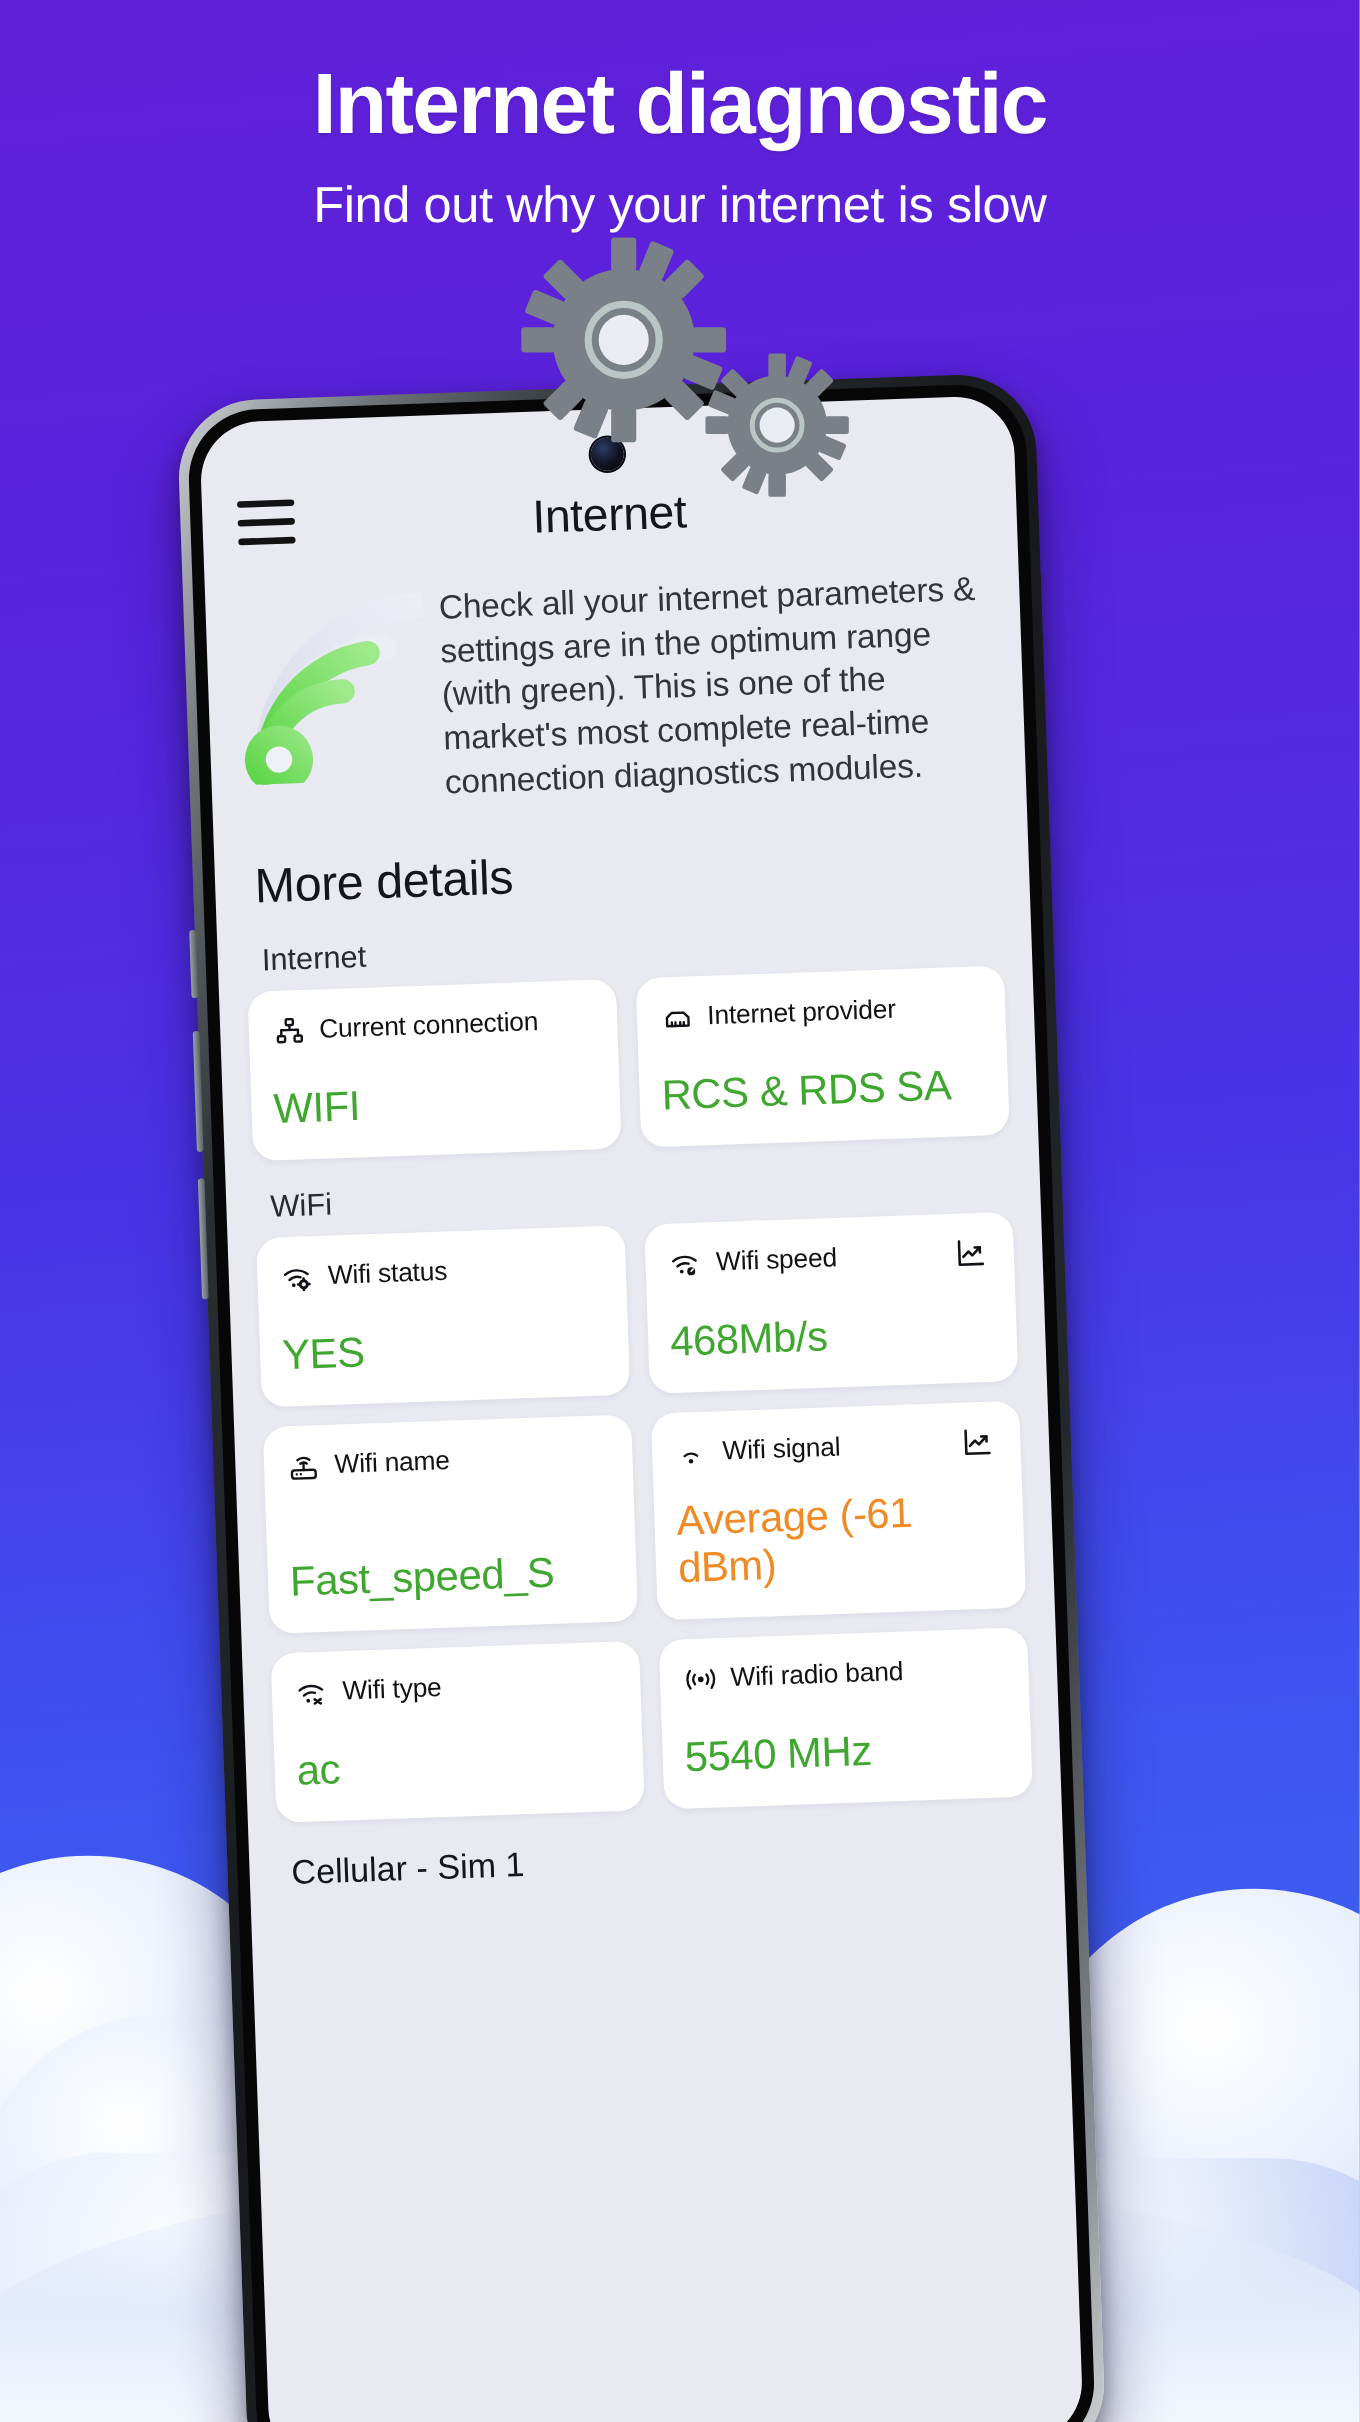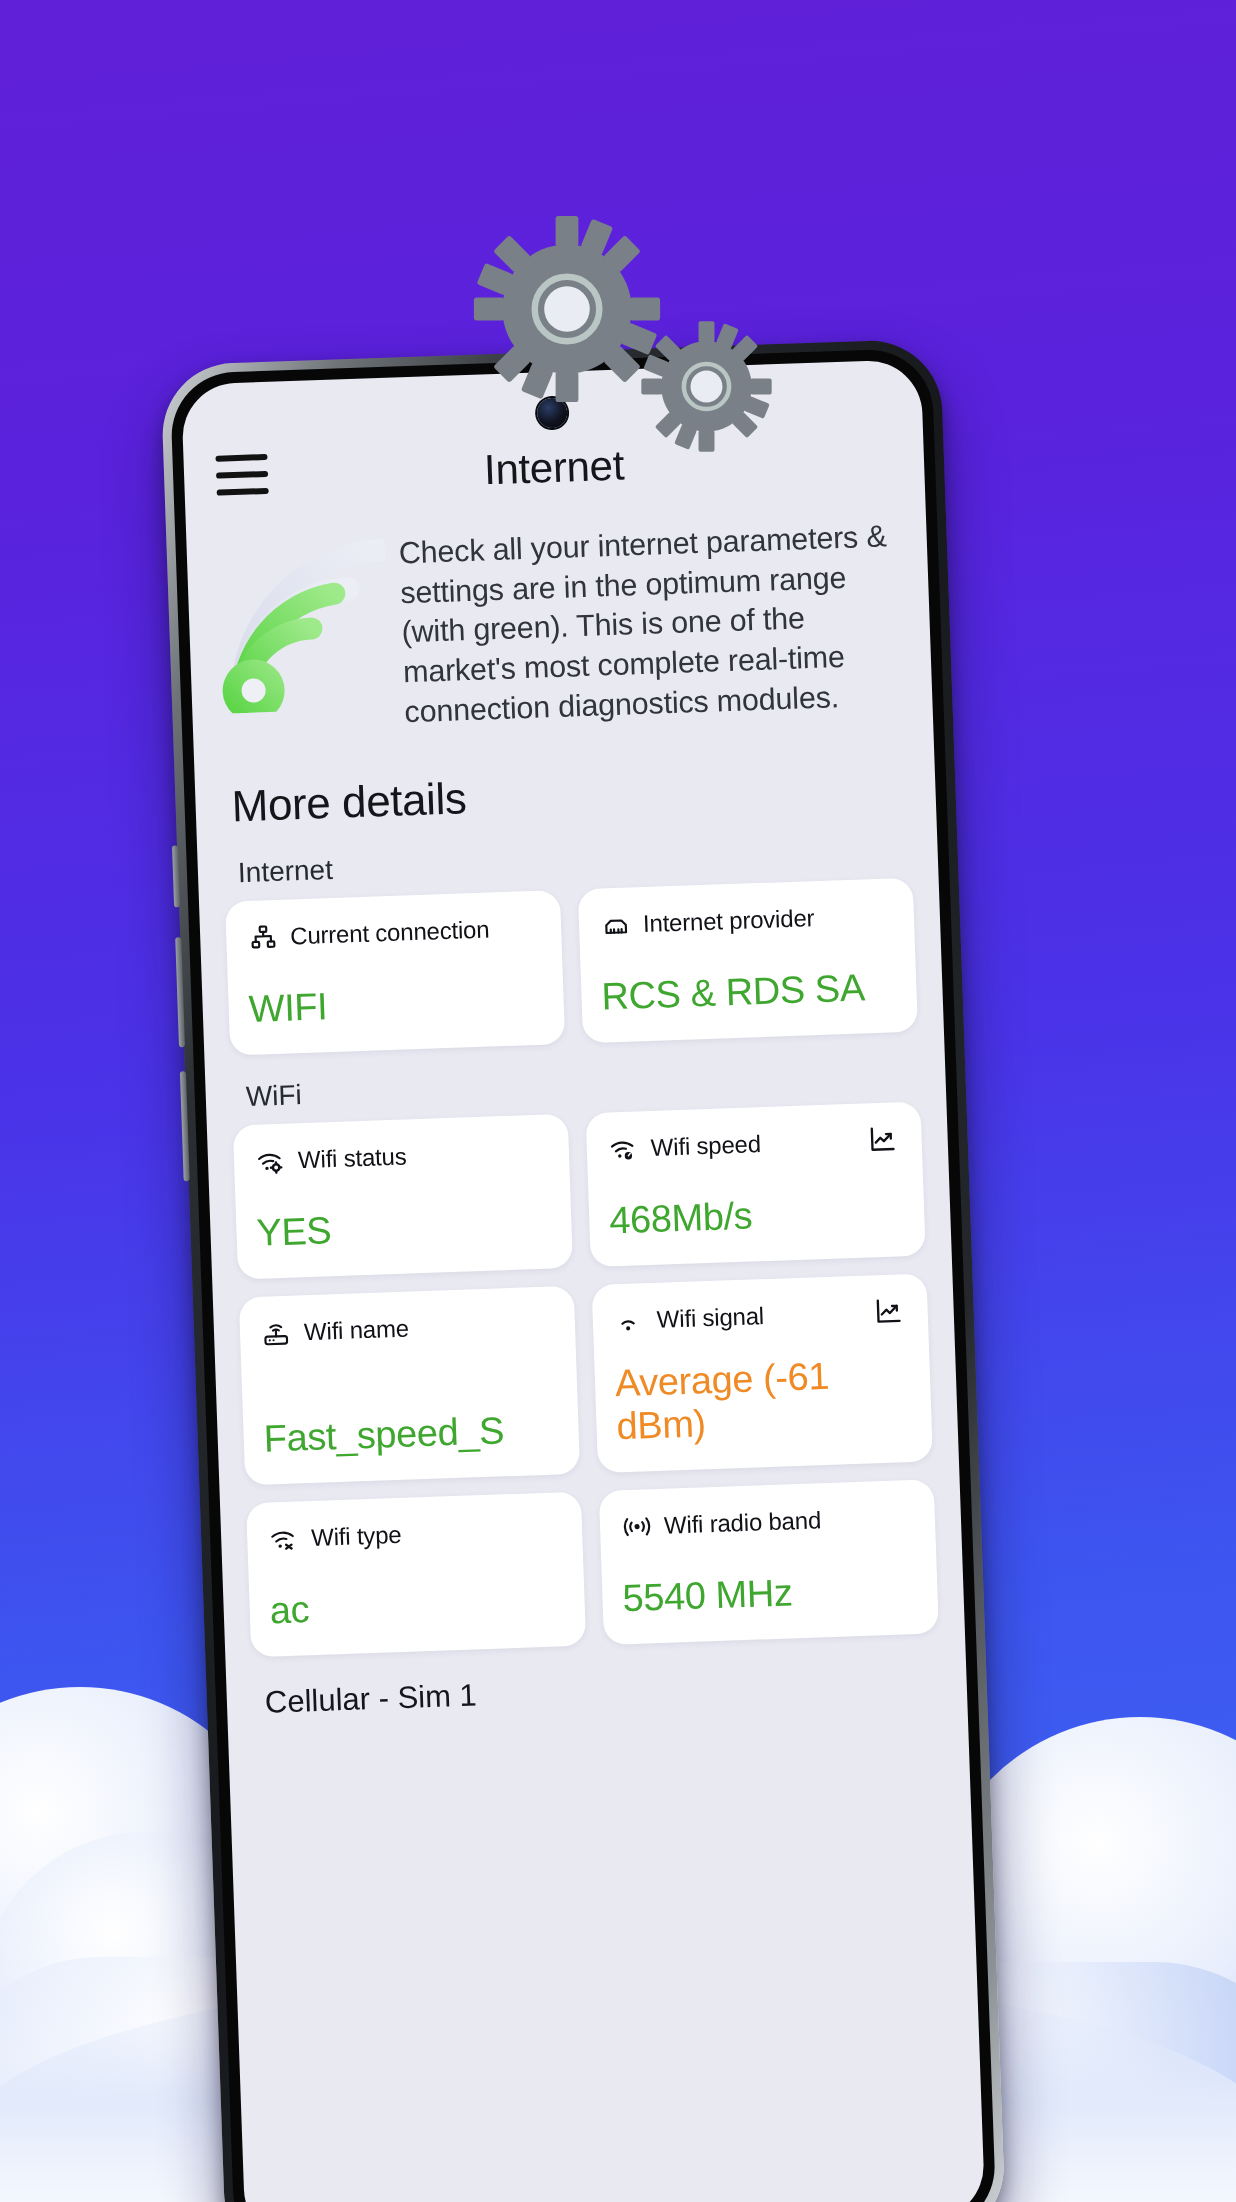--- a/index.html
+++ b/index.html
@@ -134,20 +134,22 @@
   <div class="cloud c1"></div>
   <div class="cloud c2"></div>
   <div class="cloud c3"></div>
   <div class="cloud c4"></div>
   <div class="cloud c5"></div>
   <div class="cloud c6"></div>
   <div class="cloudbase"></div>
 </div>
 
 <div class="head-wrap">
+  <div class="h-title">Internet diagnostic</div>
+  <div class="h-sub">Find out why your internet is slow</div>
 </div>
 
 <div class="phone-stage">
   <div class="phone">
     <div class="phone-body"></div>
     <div class="side-btn sb1"></div>
     <div class="side-btn sb2"></div>
     <div class="side-btn sb3"></div>
     <div class="phone-bezel"></div>
 

